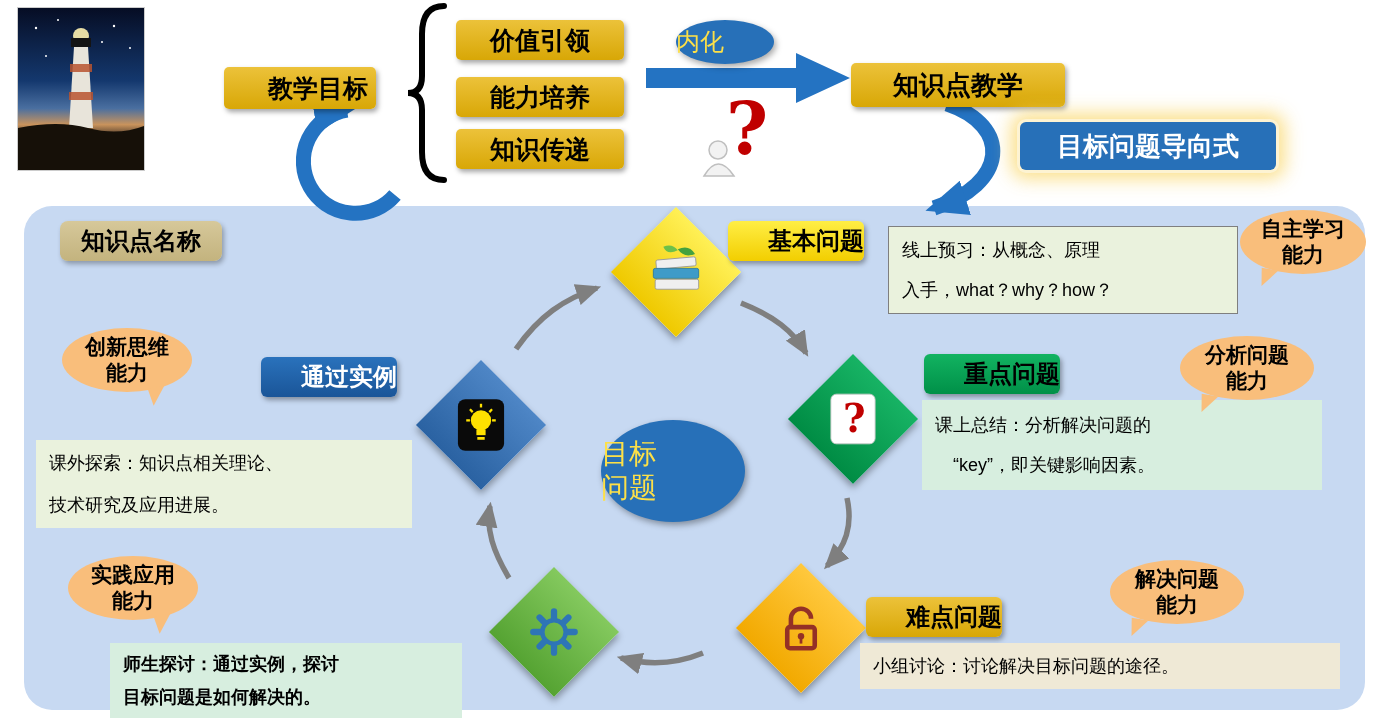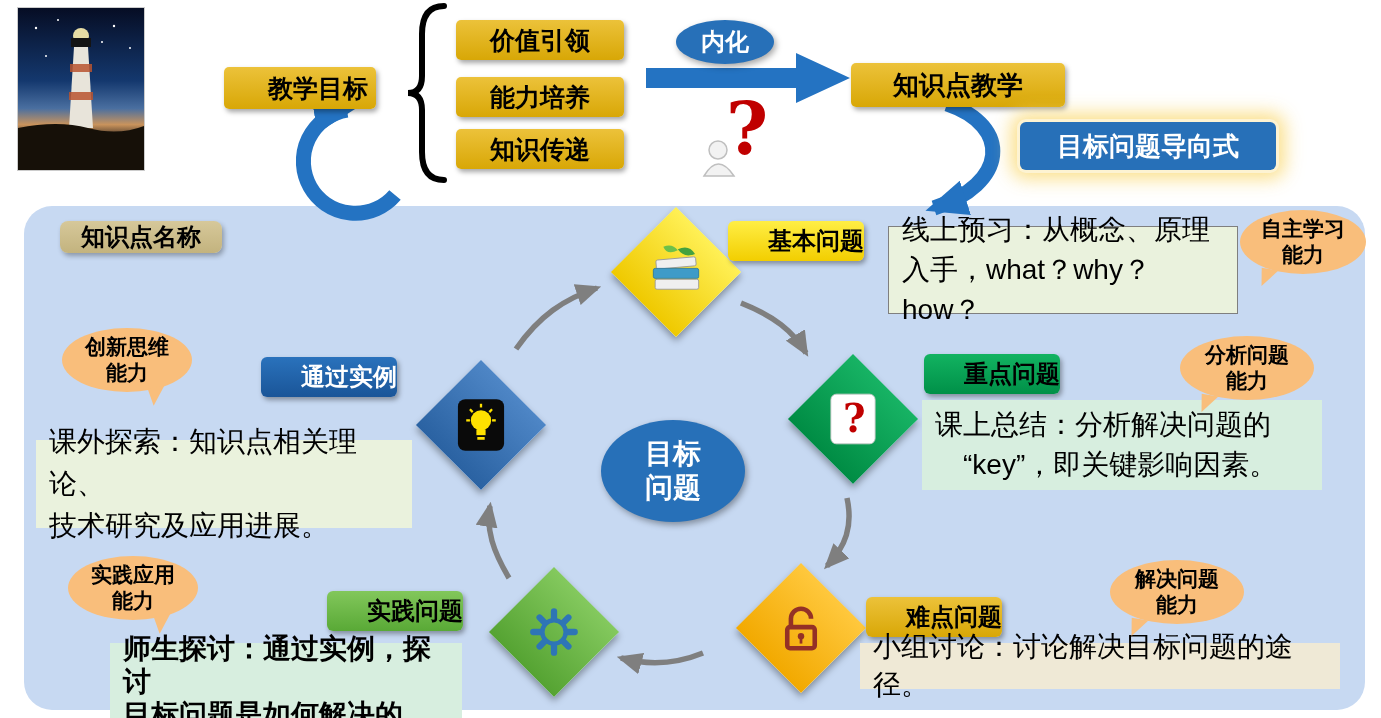--- a/index.html
+++ b/index.html
@@ -17,43 +17,43 @@
   }
   #goal-box   { left:224px; top:67px;  width:152px; height:42px; font-size:25px;padding-left:36px; }
   #item-0     { left:456px; top:20px;  width:168px; height:40px; font-size:25px; }
   #item-1     { left:456px; top:77px;  width:168px; height:40px; font-size:25px; }
   #item-2     { left:456px; top:129px; width:168px; height:40px; font-size:25px; }
   #kt-box     { left:851px; top:63px;  width:214px; height:44px; font-size:26px; }
 
   #brace { left:400px; top:-2px; }
 
   .blue-ellipse {
-    position:absolute; display:flex; align-items:center; justify-content:center;
-    background:#2770B8; color:#ffffff; font-weight:bold; border-radius:50%;
+    position:absolute; display:flex; align-items:center; justify-content:flex-start;
+    background:#2770B8; color:#fde047; font-weight:normal; border-radius:50%;
     box-shadow:2px 3px 6px rgba(0,0,0,.35); text-align:center; white-space:pre-line;
   }
   #internalize { left:676px; top:20px; width:98px; height:44px; font-size:24px; }
   #center-ellipse { left:601px; top:420px; width:144px; height:102px; font-size:28px; line-height:1.2; }
 
   #method-badge {
     position:absolute; left:1020px; top:122px; width:256px; height:48px;
     display:flex; align-items:center; justify-content:center;
     background:#2770B8; color:#fff; font-weight:bold; font-size:26px; border-radius:6px;
     box-shadow:0 0 0 3px #FDF3D2, 0 0 18px 9px rgba(250,218,120,.85);
   }
 
   #qfigure { left:698px; top:90px; }
 
   
   #panel {
     position:absolute; left:24px; top:206px; width:1341px; height:504px;
     background:#C7D9F2; border-radius:28px;
   }
   #kp-name {
-    position:absolute; left:60px; top:221px; width:162px; height:32px;
+    position:absolute; left:60px; top:221px; width:162px; height:40px;
     display:flex; align-items:center; justify-content:center;
     background:linear-gradient(180deg,#D6C89A,#C3B37E); border-radius:8px;
     font-size:24px; font-weight:bold; color:#000; box-shadow:2px 3px 5px rgba(0,0,0,.3);
   }
 
   
   .diamond {
     position:absolute; width:92px; height:92px; transform:rotate(45deg);
     display:flex; align-items:center; justify-content:center;
     box-shadow:3px 3px 7px rgba(0,0,0,.35);
@@ -74,21 +74,21 @@
     padding-left:40px;
   }
   #l-basic     { left:728px; top:221px; background:linear-gradient(180deg,#FFEE45,#F2CE00); }
   #l-key       { left:924px; top:354px; background:linear-gradient(180deg,#12B361,#009048); }
   #l-difficult { left:866px; top:597px; background:linear-gradient(180deg,#ECC23A,#D8A706); }
   #l-practice  { left:327px; top:591px; background:linear-gradient(180deg,#82C75B,#59A936); }
   #l-extend    { left:261px; top:357px; background:linear-gradient(180deg,#2A72BC,#1A5598); color:#fff; }
 
   
   .desc {
-    position:absolute; font-size:28px; color:#000; white-space:pre-line;
+    position:absolute; font-size:18px; color:#000; white-space:pre-line;
     display:flex; align-items:center; padding:8px 13px;
   }
   #desc-basic     { left:888px; top:226px; width:350px; height:88px; background:#EAF2DD; border:1px solid #7F7F7F; line-height:40px; }
   #desc-key       { left:922px; top:400px; width:400px; height:90px; background:#D7EEDF; line-height:40px; }
   #desc-difficult { left:860px; top:643px; width:480px; height:46px; background:#EFE9D6; line-height:38px; }
   #desc-practice  { left:110px; top:643px; width:352px; height:76px; background:#D7EEDF; line-height:33px; font-weight:bold; }
   #desc-extend    { left:36px;  top:400px; width:376px; height:88px; background:#EAF2DD; line-height:42px;margin-top:40px; }
 
   
   .bubble {
@@ -282,23 +282,20 @@
 
   <div class="nlabel" id="l-basic">
     <span>基本问题</span>
   </div>
   <div class="nlabel" id="l-key">
     <span>重点问题</span>
   </div>
   <div class="nlabel" id="l-difficult">
     <span>难点问题</span>
   </div>
-  <div class="nlabel" id="l-practice">
-    <span>实践问题</span>
-  </div>
   <div class="nlabel" id="l-extend">
     <span>通过实例</span>
   </div>
 
   <div class="desc" id="desc-basic">线上预习：从概念、原理
 入手，what？why？how？</div>
   <div class="desc" id="desc-key">课上总结：分析解决问题的
 　“key”，即关键影响因素。</div>
   <div class="desc" id="desc-difficult">小组讨论：讨论解决目标问题的途径。</div>
   <div class="desc" id="desc-practice">师生探讨：通过实例，探讨

